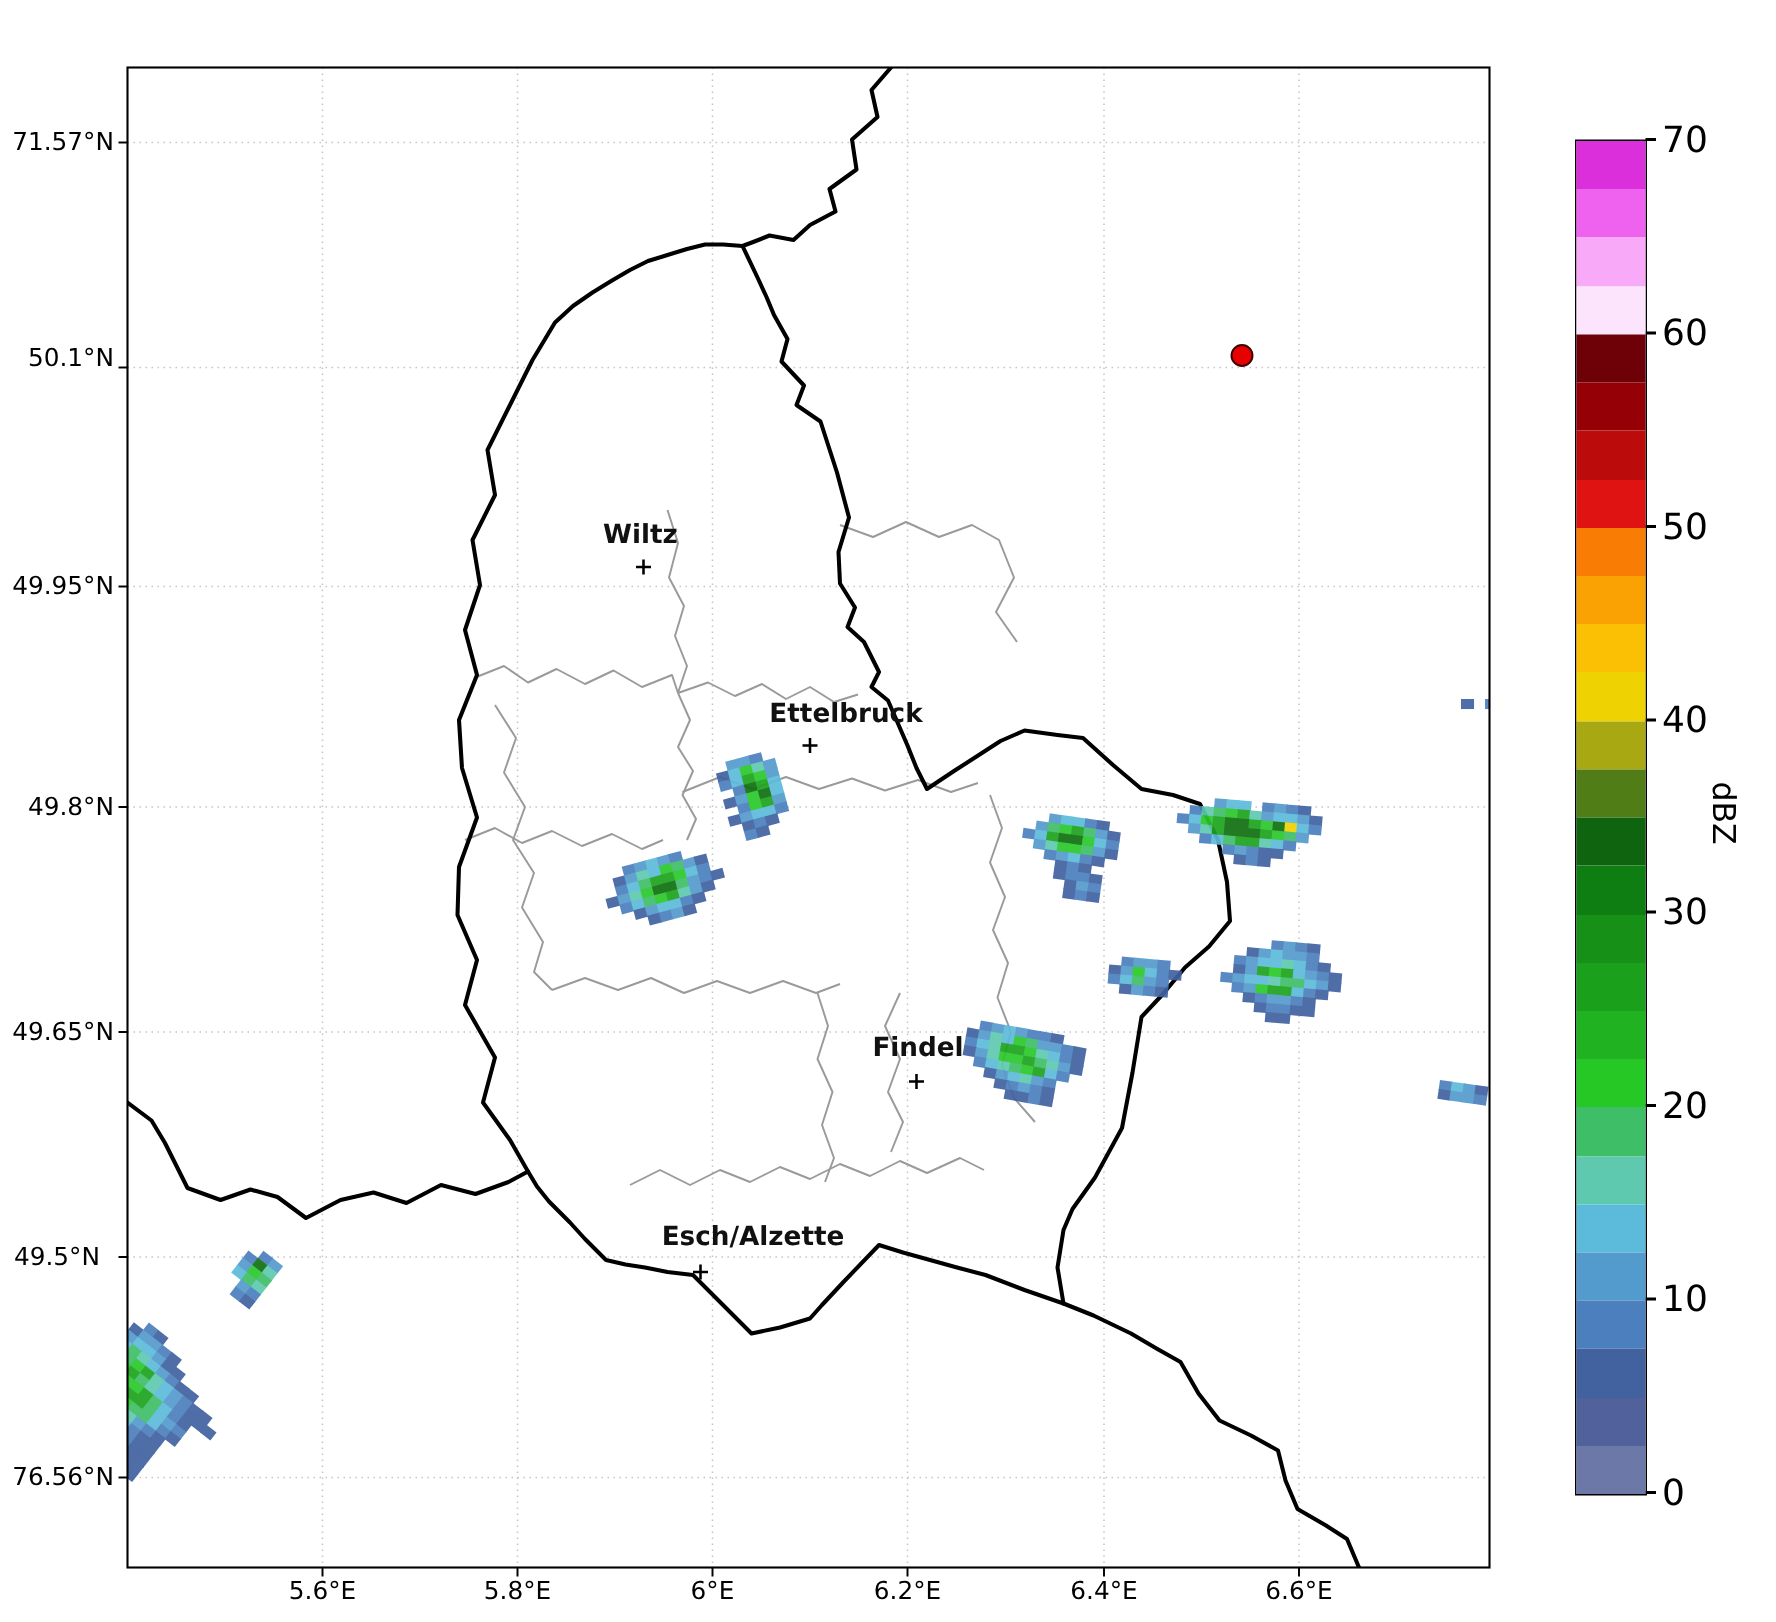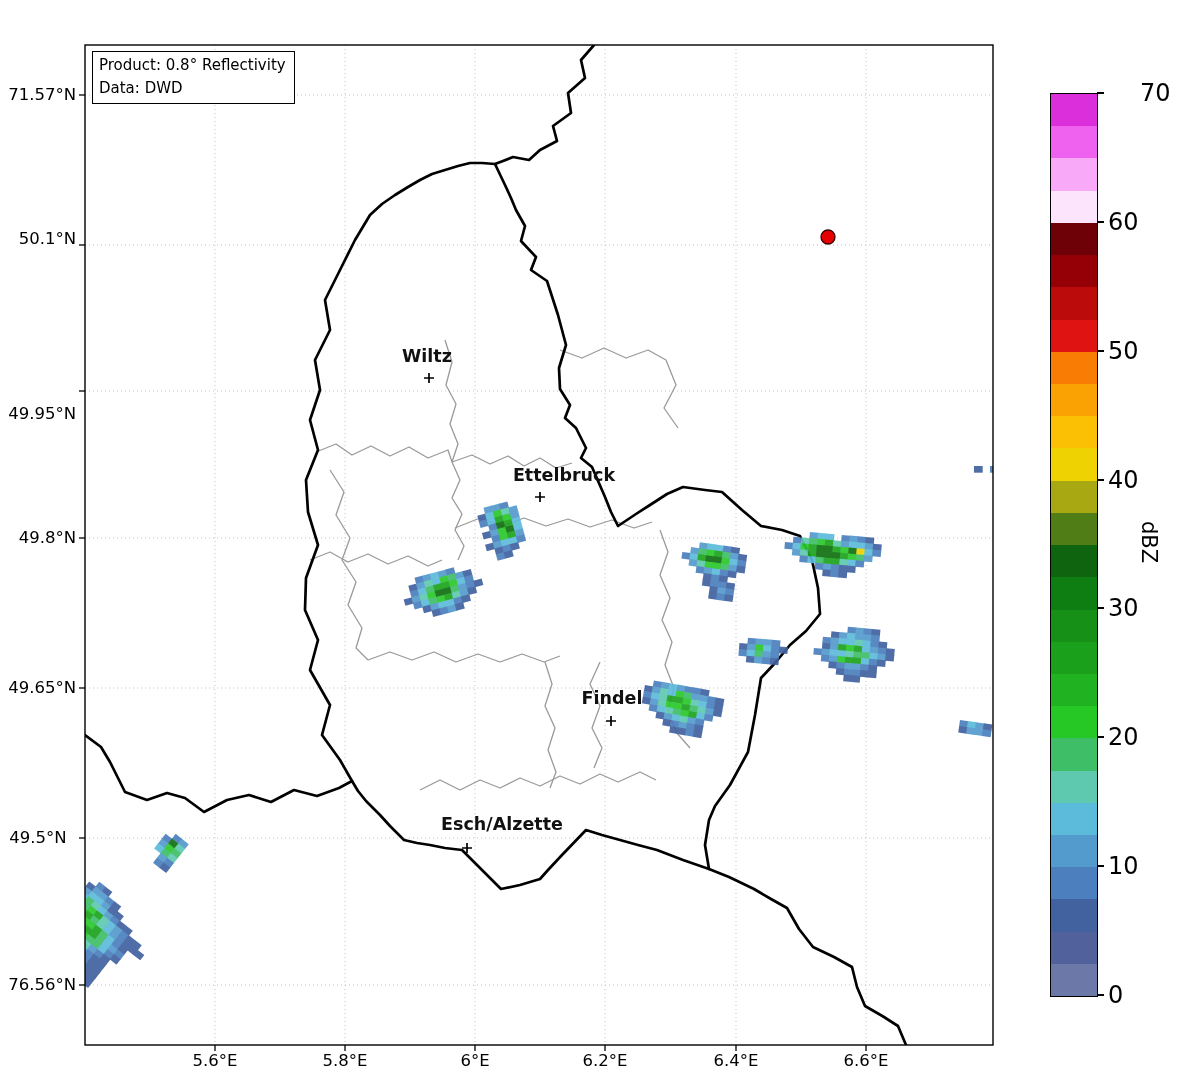--- a/index.html
+++ b/index.html
@@ -576,29 +576,25 @@
         <line x1="85" y1="95" x2="79" y2="95"></line>
         <line x1="85" y1="245" x2="79" y2="245"></line>
         <line x1="85" y1="391" x2="79" y2="391"></line>
         <line x1="85" y1="538" x2="79" y2="538"></line>
         <line x1="85" y1="688" x2="79" y2="688"></line>
         <line x1="85" y1="838" x2="79" y2="838"></line>
         <line x1="85" y1="985" x2="79" y2="985"></line>
       </g>
     </svg>
 
-  <div class="infobox">
-    <div>Product: 0.8° Reflectivity</div>
-    <div>Data: DWD</div>
-  </div>
 
   <div id="yticks">
       <div class="ytick" style="top: 85px;">71.57°N</div>
       <div class="ytick" style="top: 229px;">50.1°N</div>
-      <div class="ytick" style="top: 381px; margin-top: 23px;">49.95°N</div>
+      <div class="ytick" style="top: 381px;">49.95°N</div>
       <div class="ytick" style="top: 528px;">49.8°N</div>
       <div class="ytick" style="top: 678px;">49.65°N</div>
       <div class="ytick" style="top: 828px; text-align: center;">49.5°N</div>
       <div class="ytick" style="top: 975px;">76.56°N</div>
     </div>
   <div id="xticks">
       <div class="xtick" style="left: 170px;">5.6°E</div>
       <div class="xtick" style="left: 300px;">5.8°E</div>
       <div class="xtick" style="left: 430px;">6°E</div>
       <div class="xtick" style="left: 560px;">6.2°E</div>
@@ -645,16 +641,16 @@
       <div class="cbticklabel" style="left: 1108px; top: 725px;">20</div>
       <div class="cbtickmark" style="left: 1097px; top: 607px;"></div>
       <div class="cbticklabel" style="left: 1108px; top: 596px;">30</div>
       <div class="cbtickmark" style="left: 1097px; top: 479px;"></div>
       <div class="cbticklabel" style="left: 1108px; top: 468px;">40</div>
       <div class="cbtickmark" style="left: 1097px; top: 350px;"></div>
       <div class="cbticklabel" style="left: 1108px; top: 339px;">50</div>
       <div class="cbtickmark" style="left: 1097px; top: 221px;"></div>
       <div class="cbticklabel" style="left: 1108px; top: 210px;">60</div>
       <div class="cbtickmark" style="left: 1097px; top: 92px;"></div>
-      <div class="cbticklabel" style="left: 1140px; top: 81px;">70</div>
+      <div class="cbticklabel" style="left: 1108px; top: 81px;">70</div>
     </div>
   <div class="dbz">dBZ</div>
 </div>
 
 </body></html>

